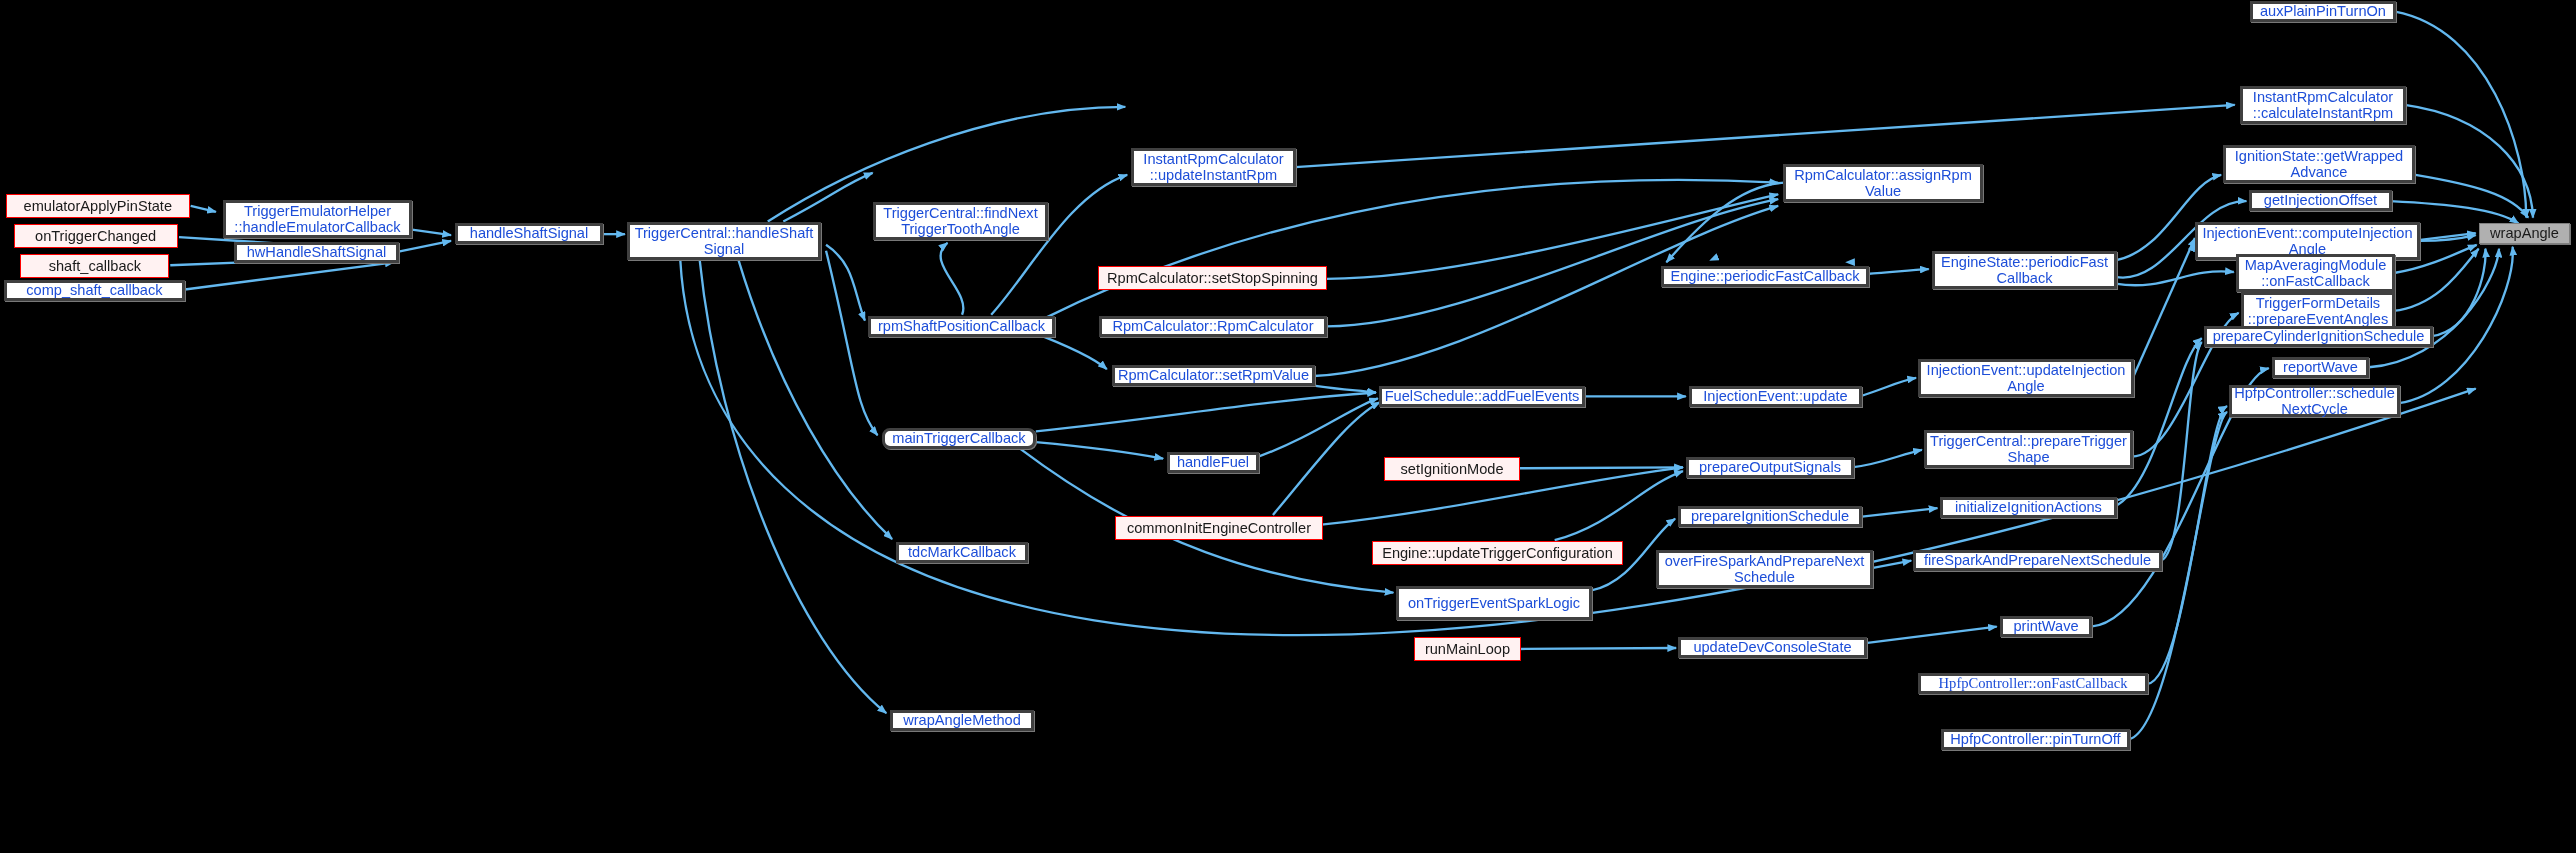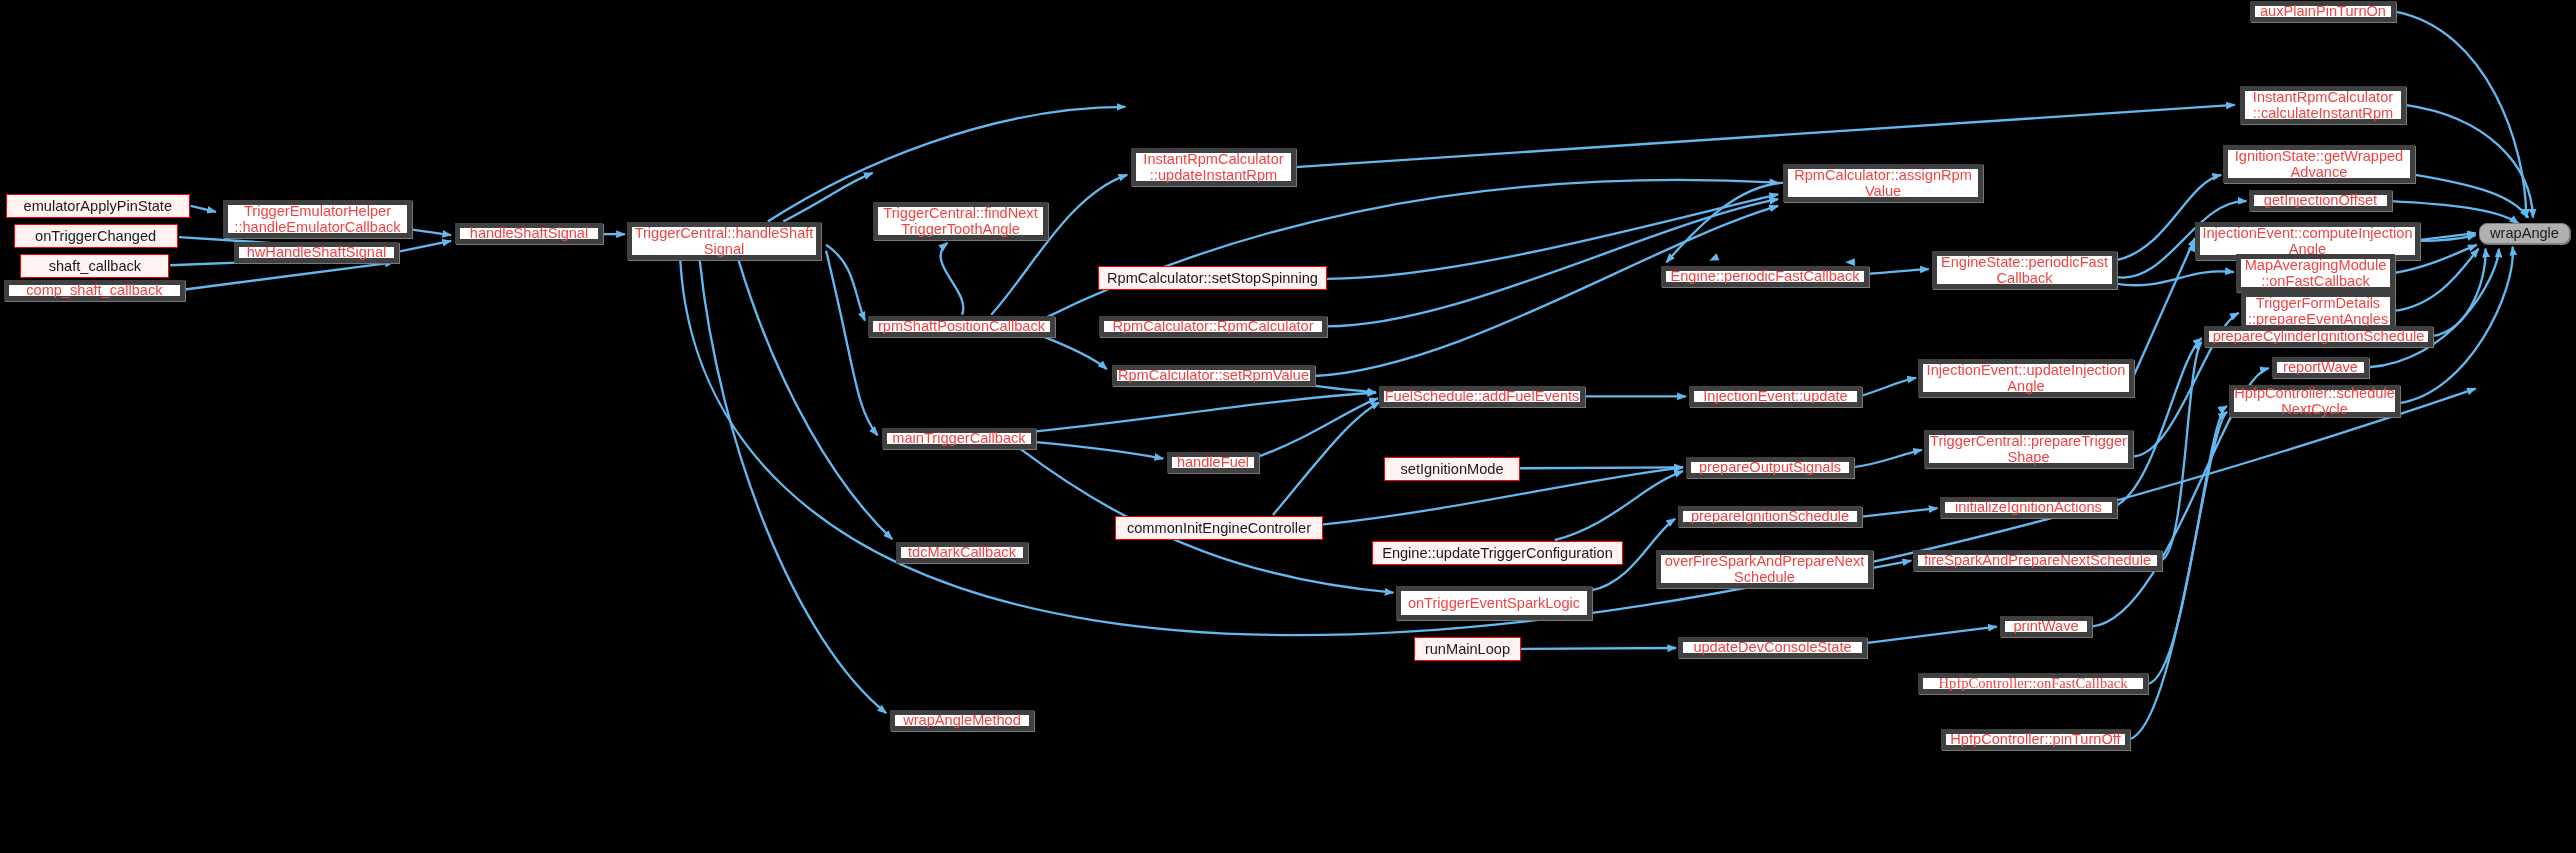--- a/index.html
+++ b/index.html
@@ -10,23 +10,23 @@
     font-family:"Liberation Sans", sans-serif;
     overflow:hidden;
   }
   #edges{position:absolute;left:0;top:0;width:2576px;height:853px;pointer-events:none;}
   .node{
     position:absolute;
     box-sizing:border-box;
     display:flex;align-items:center;justify-content:center;
     text-align:center;
     background:#fff;
-    border:5px solid #404040;
+    border:3px solid #404040;
     box-shadow:1px 1px 0 0 #787878;
-    color:#ef4444;
+    color:#1d4ed8;
     font-size:14.6px;
     line-height:16.5px;
     letter-spacing:0px;
     padding:1px 3.9px;
     white-space:pre-line;
     cursor:pointer;
   }
   .node.red{
     background:#fff2f2;
     border:1.6px solid #ff0000;
@@ -161,21 +161,21 @@
   <div class="node" style="left:223px;top:200px;width:189px;height:38px;text-align:center;"><span>TriggerEmulatorHelper
 ::handleEmulatorCallback</span></div>
   <div class="node" style="left:234px;top:242px;width:165px;height:21.4px;"><span>hwHandleShaftSignal</span></div>
   <div class="node" style="left:455px;top:223px;width:148px;height:21.4px;"><span>handleShaftSignal</span></div>
   <div class="node" style="left:627px;top:222px;width:194px;height:38px;"><span>TriggerCentral::handleShaft
 Signal</span></div>
 
   <div class="node" style="left:873px;top:202px;width:175px;height:38px;"><span>TriggerCentral::findNext
 TriggerToothAngle</span></div>
   <div class="node" style="left:868px;top:316px;width:187px;height:21.4px;"><span>rpmShaftPositionCallback</span></div>
-  <div class="node" style="left:882px;top:428px;width:154px;height:21.4px;"><span>mainTriggerCallback</span></div>
+  <div class="node" style="left:882px;top:428px;width:154px;height:21.4px;border-radius:8px;"><span>mainTriggerCallback</span></div>
   <div class="node" style="left:896px;top:542px;width:132px;height:21.4px;"><span>tdcMarkCallback</span></div>
   <div class="node" style="left:890px;top:710px;width:144px;height:21.4px;"><span>wrapAngleMethod</span></div>
 
   <div class="node" style="left:1131px;top:148px;width:165px;height:38px;"><span>InstantRpmCalculator
 ::updateInstantRpm</span></div>
   <div class="node red" style="left:1098px;top:266px;width:229px;height:24px;"><span>RpmCalculator::setStopSpinning</span></div>
   <div class="node" style="left:1099px;top:316px;width:228px;height:21.4px;"><span>RpmCalculator::RpmCalculator</span></div>
   <div class="node" style="left:1112px;top:365px;width:203px;height:21.4px;"><span>RpmCalculator::setRpmValue</span></div>
   <div class="node" style="left:1167px;top:452px;width:92px;height:21.4px;"><span>handleFuel</span></div>
   <div class="node red" style="left:1115px;top:516px;width:208px;height:24px;"><span>commonInitEngineController</span></div>
@@ -218,16 +218,16 @@
 Angle</span></div>
   <div class="node" style="left:2236px;top:254px;width:159px;height:38px;"><span>MapAveragingModule
 ::onFastCallback</span></div>
   <div class="node" style="left:2241px;top:292px;width:154px;height:38px;"><span>TriggerFormDetails
 ::prepareEventAngles</span></div>
   <div class="node" style="left:2204px;top:326px;width:229px;height:21.4px;"><span>prepareCylinderIgnitionSchedule</span></div>
   <div class="node" style="left:2272px;top:357px;width:97px;height:21.4px;"><span>reportWave</span></div>
   <div class="node" style="left:2229px;top:385px;width:171px;height:32px;"><span>HpfpController::schedule
 NextCycle</span></div>
 
-  <div class="node current" style="left:2479px;top:223px;width:91px;height:21.4px;border-radius:8px;"><span>wrapAngle</span></div>
+  <div class="node current" style="left:2479px;top:223px;width:91px;height:21.4px;"><span>wrapAngle</span></div>
 
 </div>
 
 
 </body></html>

